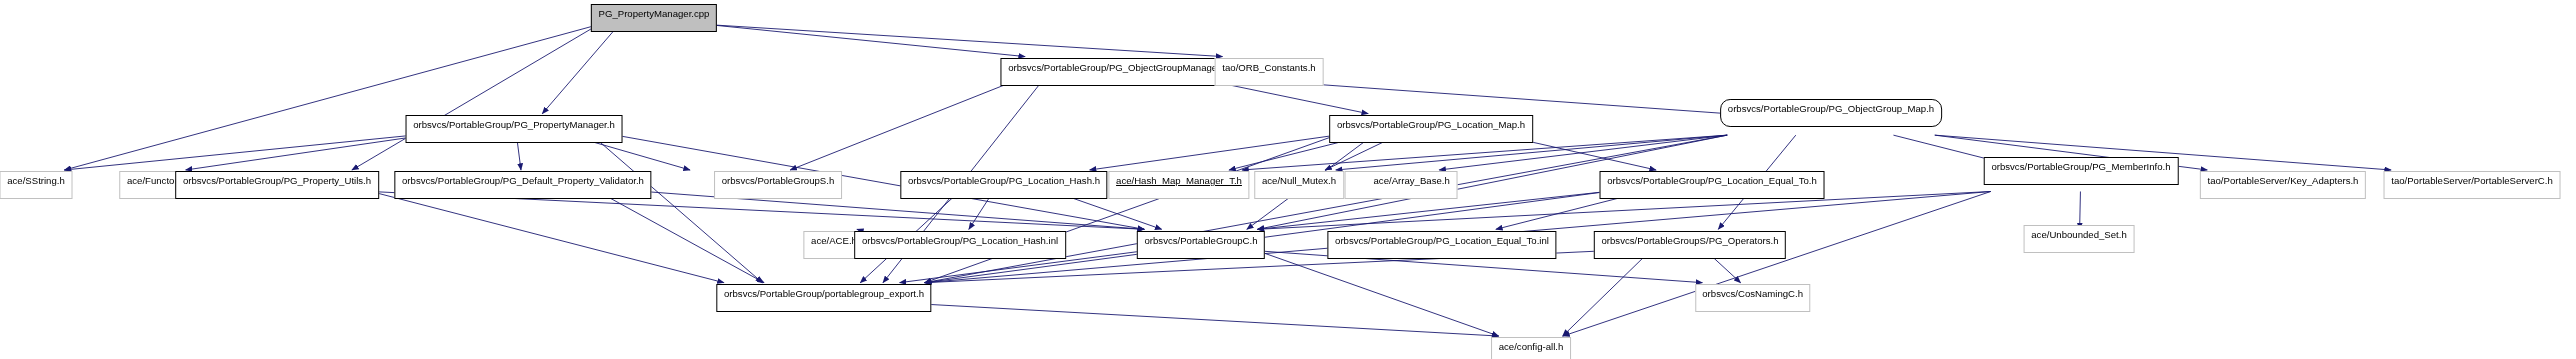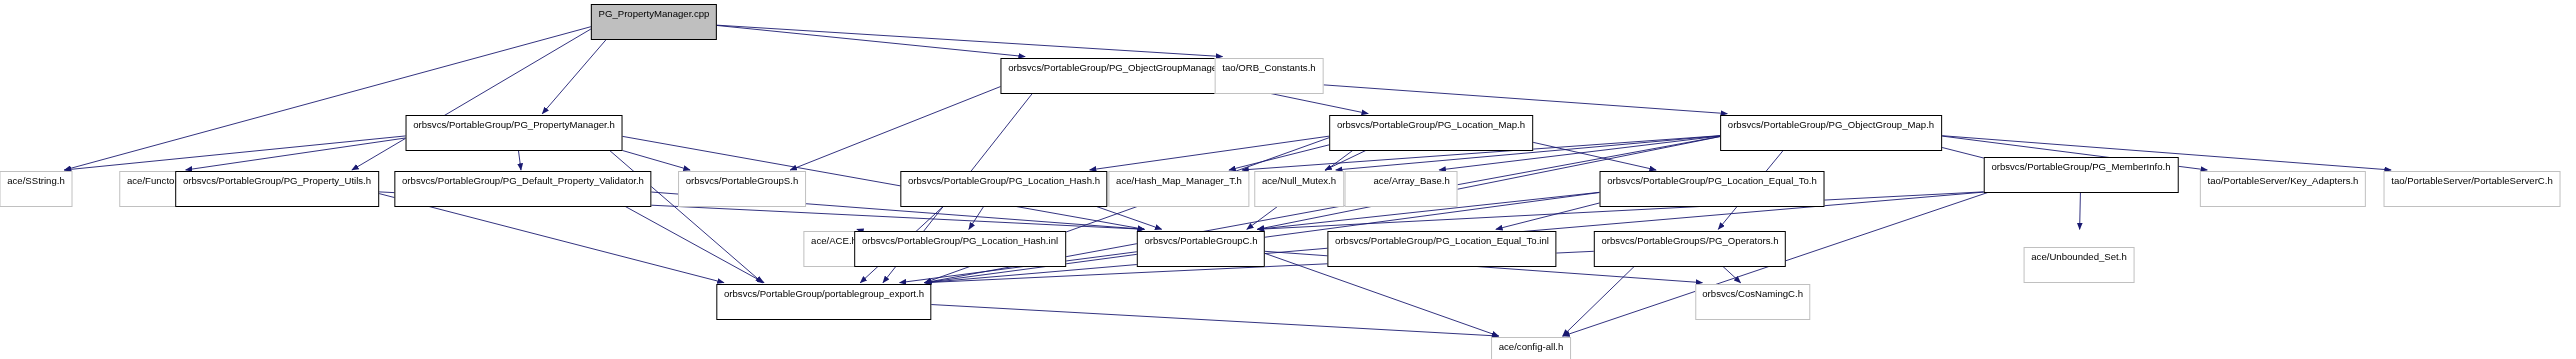--- a/index.html
+++ b/index.html
@@ -19,21 +19,21 @@
     position: absolute;
     left: 0; top: 0;
     width: 2576px;
     height: 360px;
     z-index: 1;
   }
   .node {
     position: absolute;
     transform: translateX(-50%);
     box-sizing: border-box;
-    height: 36px;
+    height: 28px;
     line-height: 18.5px;
     padding: 0 6.7px;
     font-size: 9.6px;
     color: #000000;
     background: #ffffff;
     white-space: nowrap;
     z-index: 2;
     text-align: center;
   }
   .node.linked { border: 0.7px solid #000000; cursor: pointer; }
@@ -104,38 +104,38 @@
         <line x1="1696.5" y1="338" x2="2021.5" y2="453" stroke="#191970" stroke-width="1.2" marker-end="url(#arrow)"></line>
         <line x1="1247.5" y1="410" x2="2021.5" y2="453" stroke="#191970" stroke-width="1.2" marker-end="url(#arrow)"></line>
       </g>
   </svg>
   <div id="node-layer">
       <div class="node root" style="left: 654px; top: 4.4px; background: rgb(191, 191, 191);">PG_PropertyManager.cpp</div>
       <div class="node linked" style="left: 1118px; top: 58px;">orbsvcs/PortableGroup/PG_ObjectGroupManager.h</div>
       <div class="node plain" style="left: 1269px; top: 58px;">tao/ORB_Constants.h</div>
       <div class="node linked" style="left: 514px; top: 115px;">orbsvcs/PortableGroup/PG_PropertyManager.h</div>
       <div class="node linked" style="left: 1431px; top: 115px;">orbsvcs/PortableGroup/PG_Location_Map.h</div>
-      <div class="node linked" style="left: 1831px; top: 115px;">orbsvcs/PortableGroup/PG_ObjectGroup_Map.h</div>
+      <div class="node linked" style="left: 1831px; top: 99px; border-radius: 10px;">orbsvcs/PortableGroup/PG_ObjectGroup_Map.h</div>
       <div class="node plain" style="left: 36px; top: 171px;">ace/SString.h</div>
       <div class="node plain" style="left: 156px; top: 171px;">ace/Functor.h</div>
       <div class="node linked" style="left: 277px; top: 171px;">orbsvcs/PortableGroup/PG_Property_Utils.h</div>
       <div class="node linked" style="left: 523px; top: 171px;">orbsvcs/PortableGroup/PG_Default_Property_Validator.h</div>
-      <div class="node plain" style="left: 742px; top: 171px; text-align: right;">orbsvcs/PortableGroupS.h</div>
+      <div class="node plain" style="left: 778px; top: 171px; text-align: right;">orbsvcs/PortableGroupS.h</div>
       <div class="node linked" style="left: 1004px; top: 171px;">orbsvcs/PortableGroup/PG_Location_Hash.h</div>
-      <div class="node plain" style="left: 1179px; top: 171px;">ace/Hash_Map_Manager_T.h</div>
+      <div class="node plain" style="left: 1179px; top: 171px; text-decoration: underline;">ace/Hash_Map_Manager_T.h</div>
       <div class="node plain" style="left: 1299px; top: 171px;">ace/Null_Mutex.h</div>
       <div class="node plain" style="left: 1401px; top: 171px; padding-left: 28px;">ace/Array_Base.h</div>
       <div class="node linked" style="left: 1712px; top: 171px;">orbsvcs/PortableGroup/PG_Location_Equal_To.h</div>
       <div class="node linked" style="left: 2081px; top: 157px;">orbsvcs/PortableGroup/PG_MemberInfo.h</div>
       <div class="node plain" style="left: 2283px; top: 171px;">tao/PortableServer/Key_Adapters.h</div>
       <div class="node plain" style="left: 2472px; top: 171px;">tao/PortableServer/PortableServerC.h</div>
       <div class="node plain" style="left: 834px; top: 231px;">ace/ACE.h</div>
       <div class="node linked" style="left: 960px; top: 231px;">orbsvcs/PortableGroup/PG_Location_Hash.inl</div>
       <div class="node linked" style="left: 1201px; top: 231px; text-align: center;">orbsvcs/PortableGroupC.h</div>
       <div class="node linked" style="left: 1442px; top: 231px;">orbsvcs/PortableGroup/PG_Location_Equal_To.inl</div>
       <div class="node linked" style="left: 1690px; top: 231px;">orbsvcs/PortableGroupS/PG_Operators.h</div>
-      <div class="node plain" style="left: 2079px; top: 247px; text-align: center;">ace/Unbounded_Set.h</div>
+      <div class="node plain" style="left: 2079px; top: 225px; text-align: center;">ace/Unbounded_Set.h</div>
       <div class="node linked" style="left: 824px; top: 284px;">orbsvcs/PortableGroup/portablegroup_export.h</div>
       <div class="node plain" style="left: 1753px; top: 284px; padding-left: 6px;">orbsvcs/CosNamingC.h</div>
       <div class="node plain" style="left: 1531px; top: 337px;">ace/config-all.h</div>
     </div>
 </div>
 
 
 </body></html>

